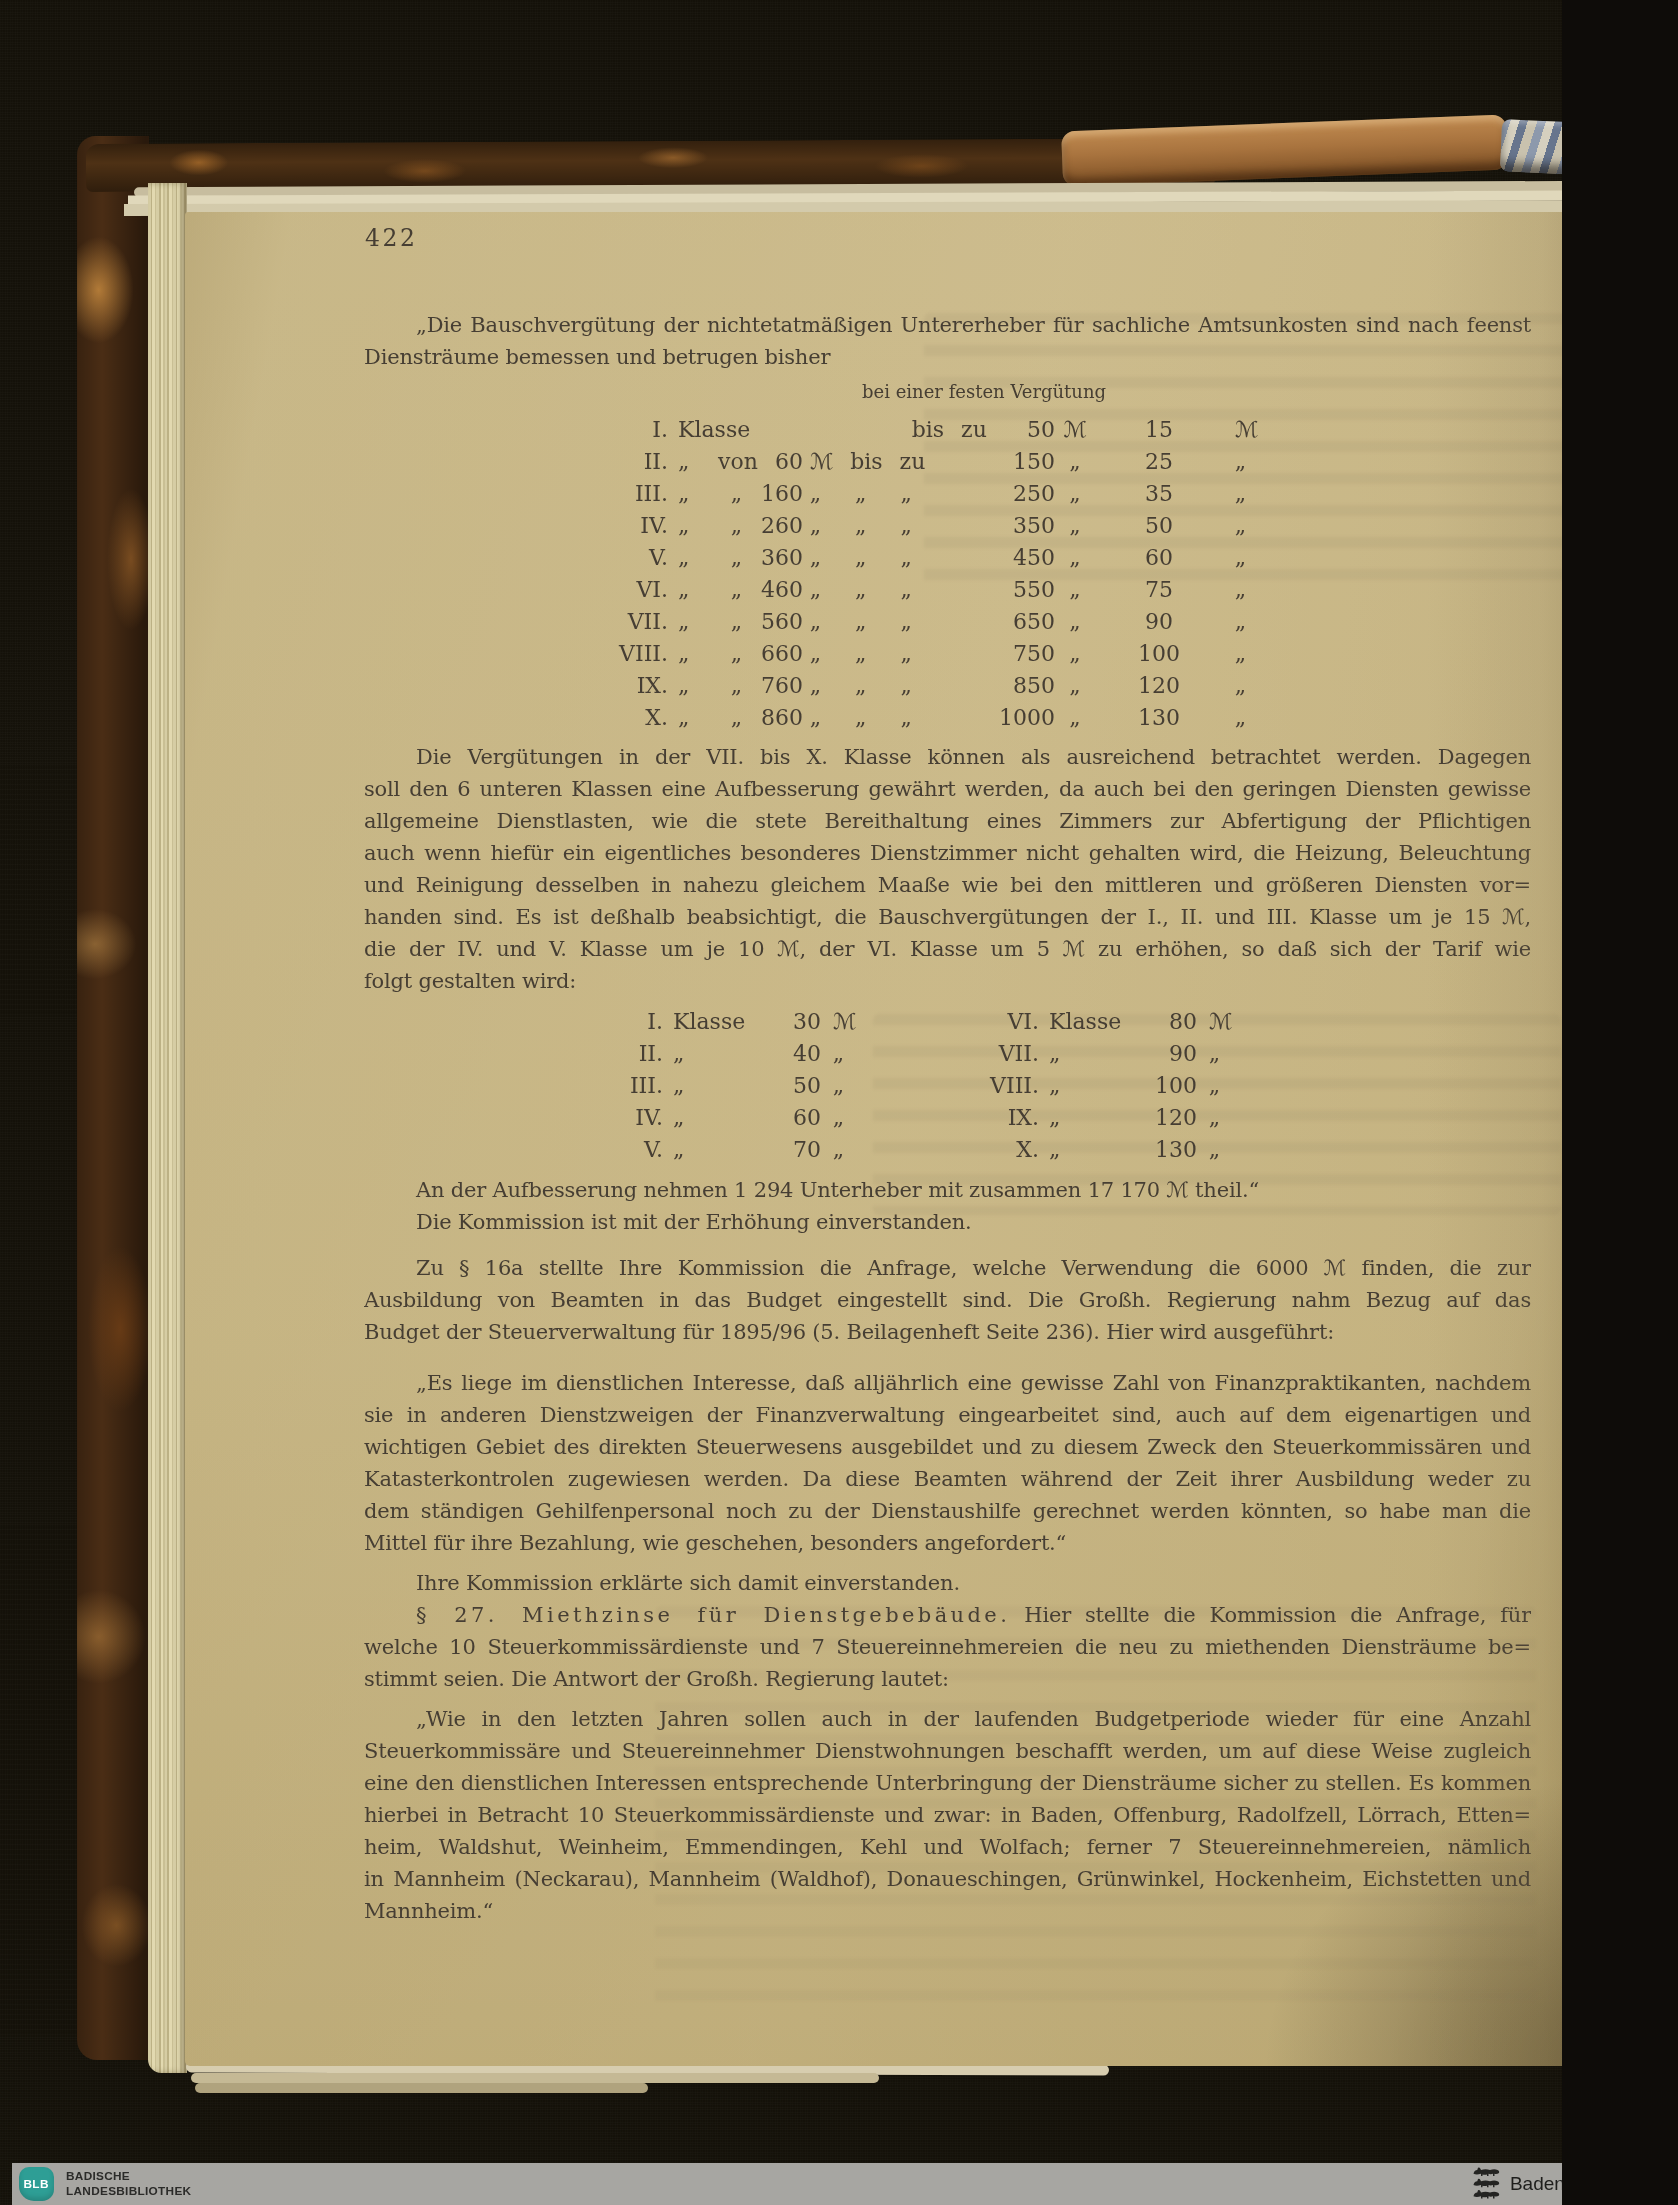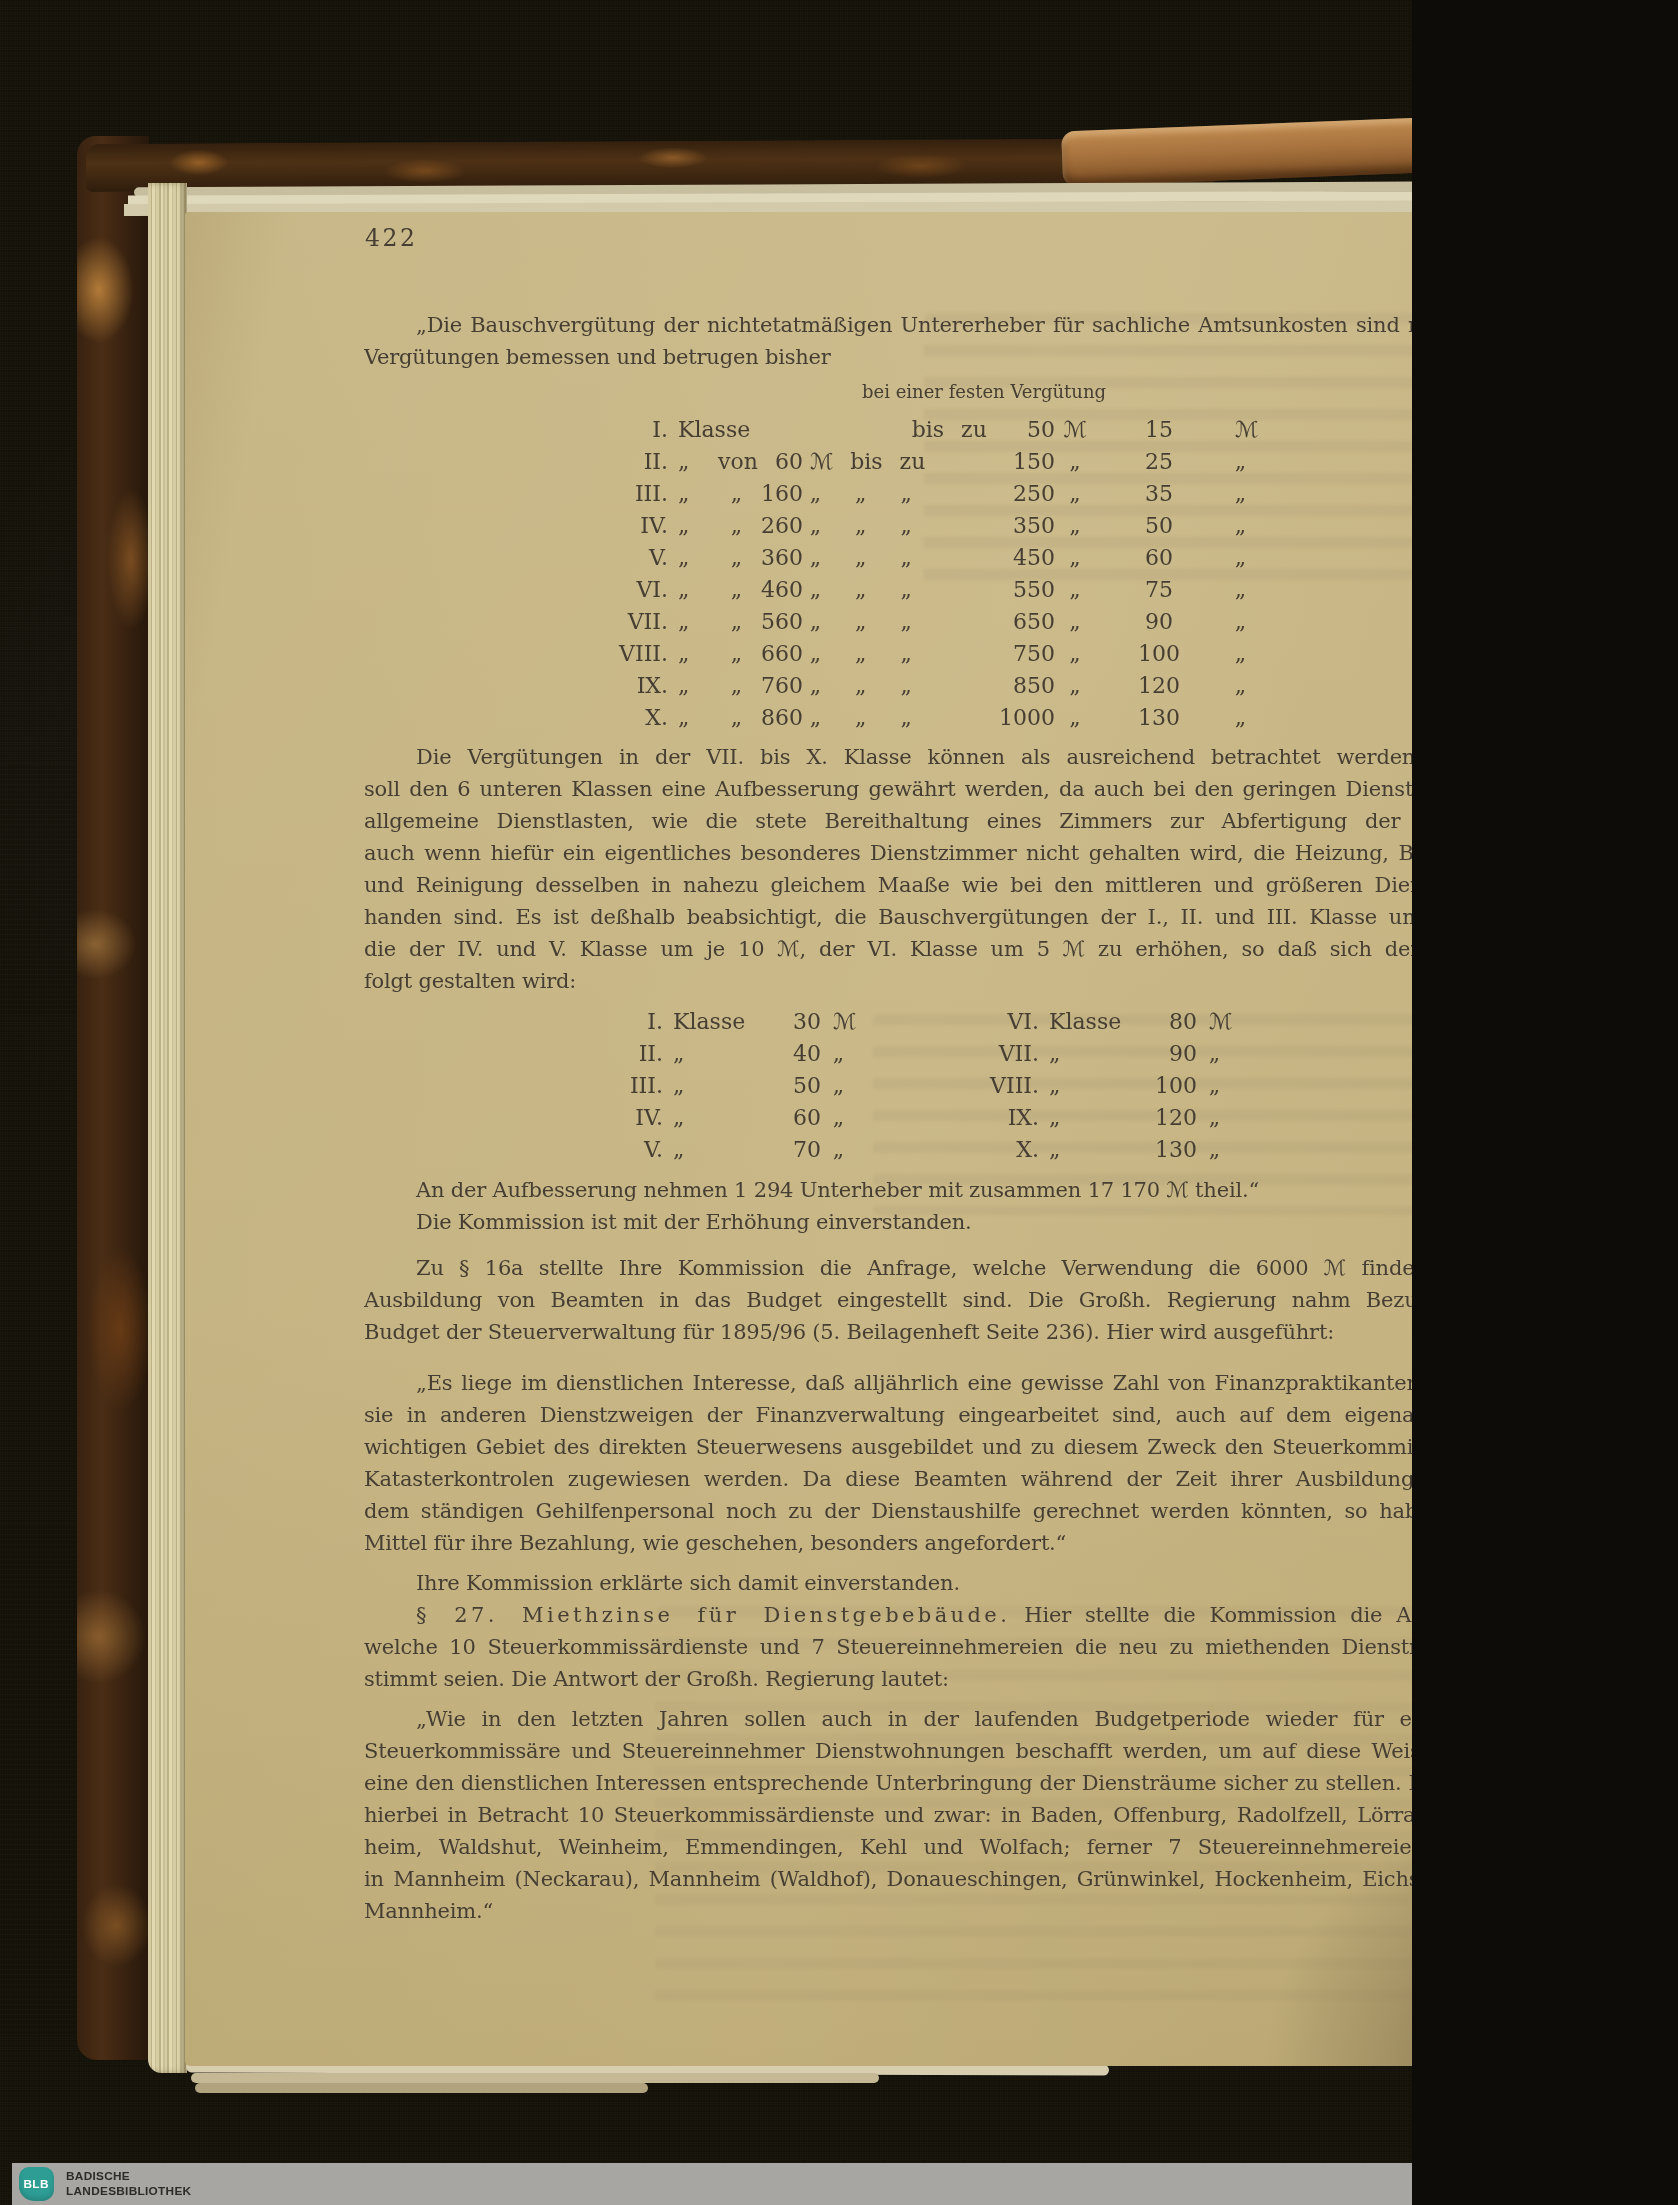--- a/index.html
+++ b/index.html
@@ -1,16 +1,16 @@
 <!DOCTYPE html>
 <html style="font-size:13.4px"><head>
 <meta charset="utf-8">
 <style>
   html,body{margin:0;padding:0;background:#0e0c09;}
-  #scene{position:relative;width:1412px;height:2205px;overflow:hidden;
+  #scene{position:relative;width:1562px;height:2205px;overflow:hidden;
     background:
       radial-gradient(1175px 756px at 55% 35%, #1d1a14 0%, #141109 75%);
     font-family:"DejaVu Serif","DejaVu Sans",serif;}
   #scene::before{content:'';position:absolute;inset:0;
     background:
       repeating-linear-gradient(0deg, rgba(255,255,255,.016) 0 0.8px, transparent 0.8px 2.5px),
       repeating-linear-gradient(90deg, rgba(255,255,255,.013) 0 0.8px, transparent 0.8px 2.5px);}
   .abs{position:absolute;}
 
   
@@ -143,21 +143,21 @@
       <i class="st s1"></i>
       <i class="st s2"></i>
       <i class="st s3"></i>
     </div>
 
     <div class="abs pagenum">422</div>
 
     <div class="abs para p-intro">
 
     <div class="jline">„Die Bauschvergütung der nichtetatmäßigen Untererheber für sachliche Amtsunkosten sind nach feenst</div>
-        <div class="jline">Vergütungen bemessen und betrugen bisher</div>
+        <div class="jline">Diensträume bemessen und betrugen bisher</div>
       </div>
 
     <div class="abs t1head">bei einer festen Vergütung</div>
 
     <div class="abs t1">
 
         <div class="t1row">
           <span class="c1">I.</span>
           <span class="c2">Klasse</span>
           <span class="c3"></span>

